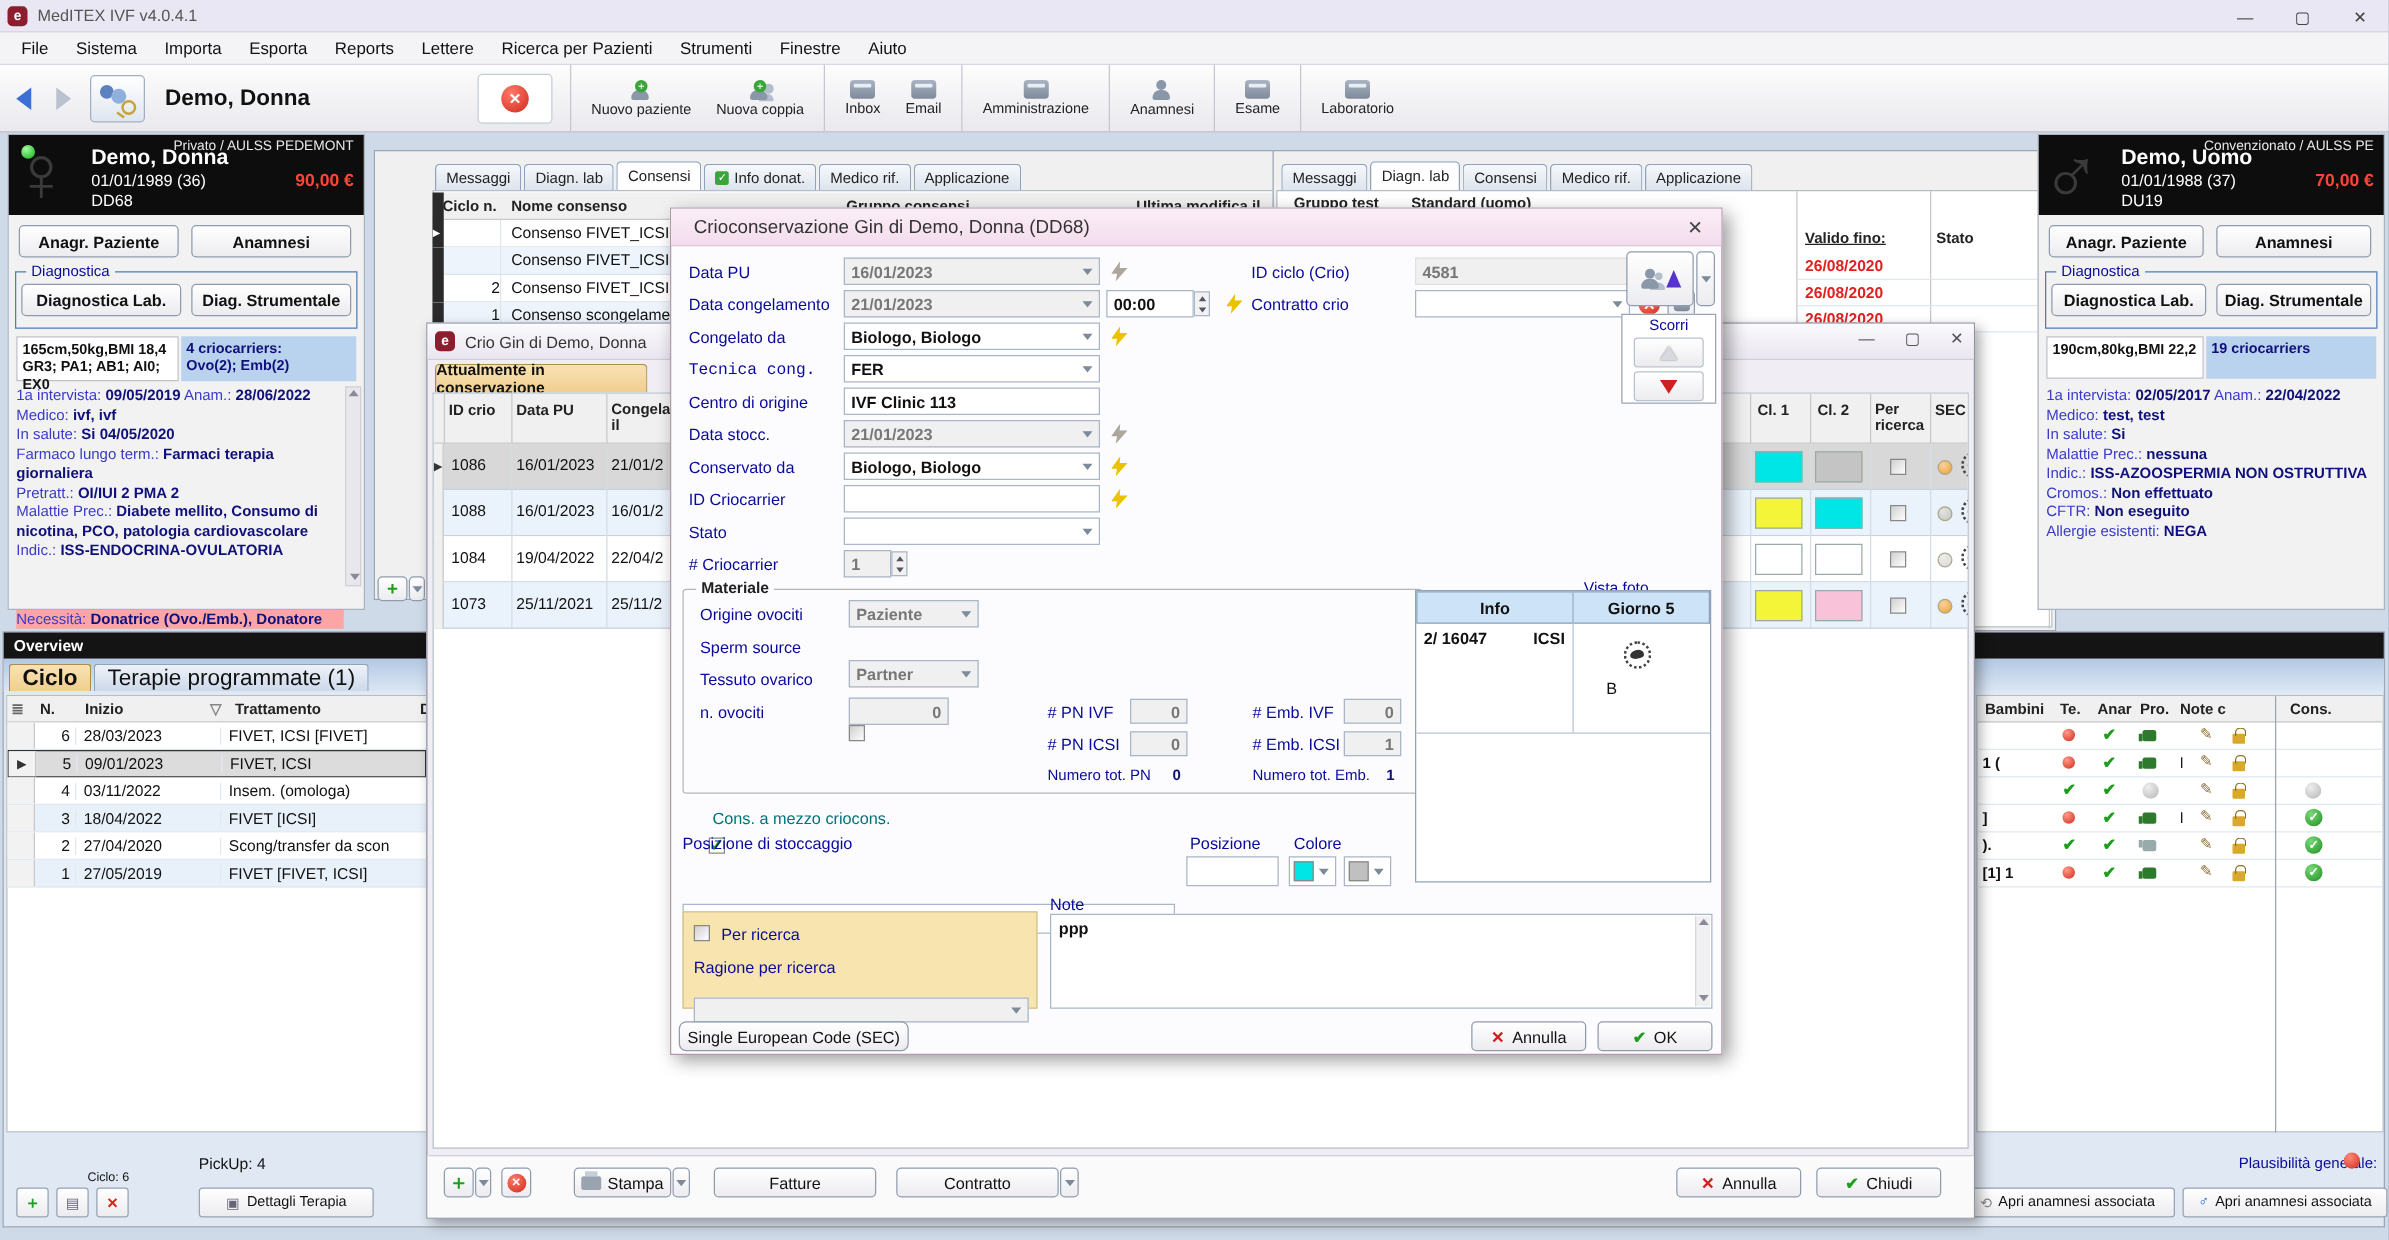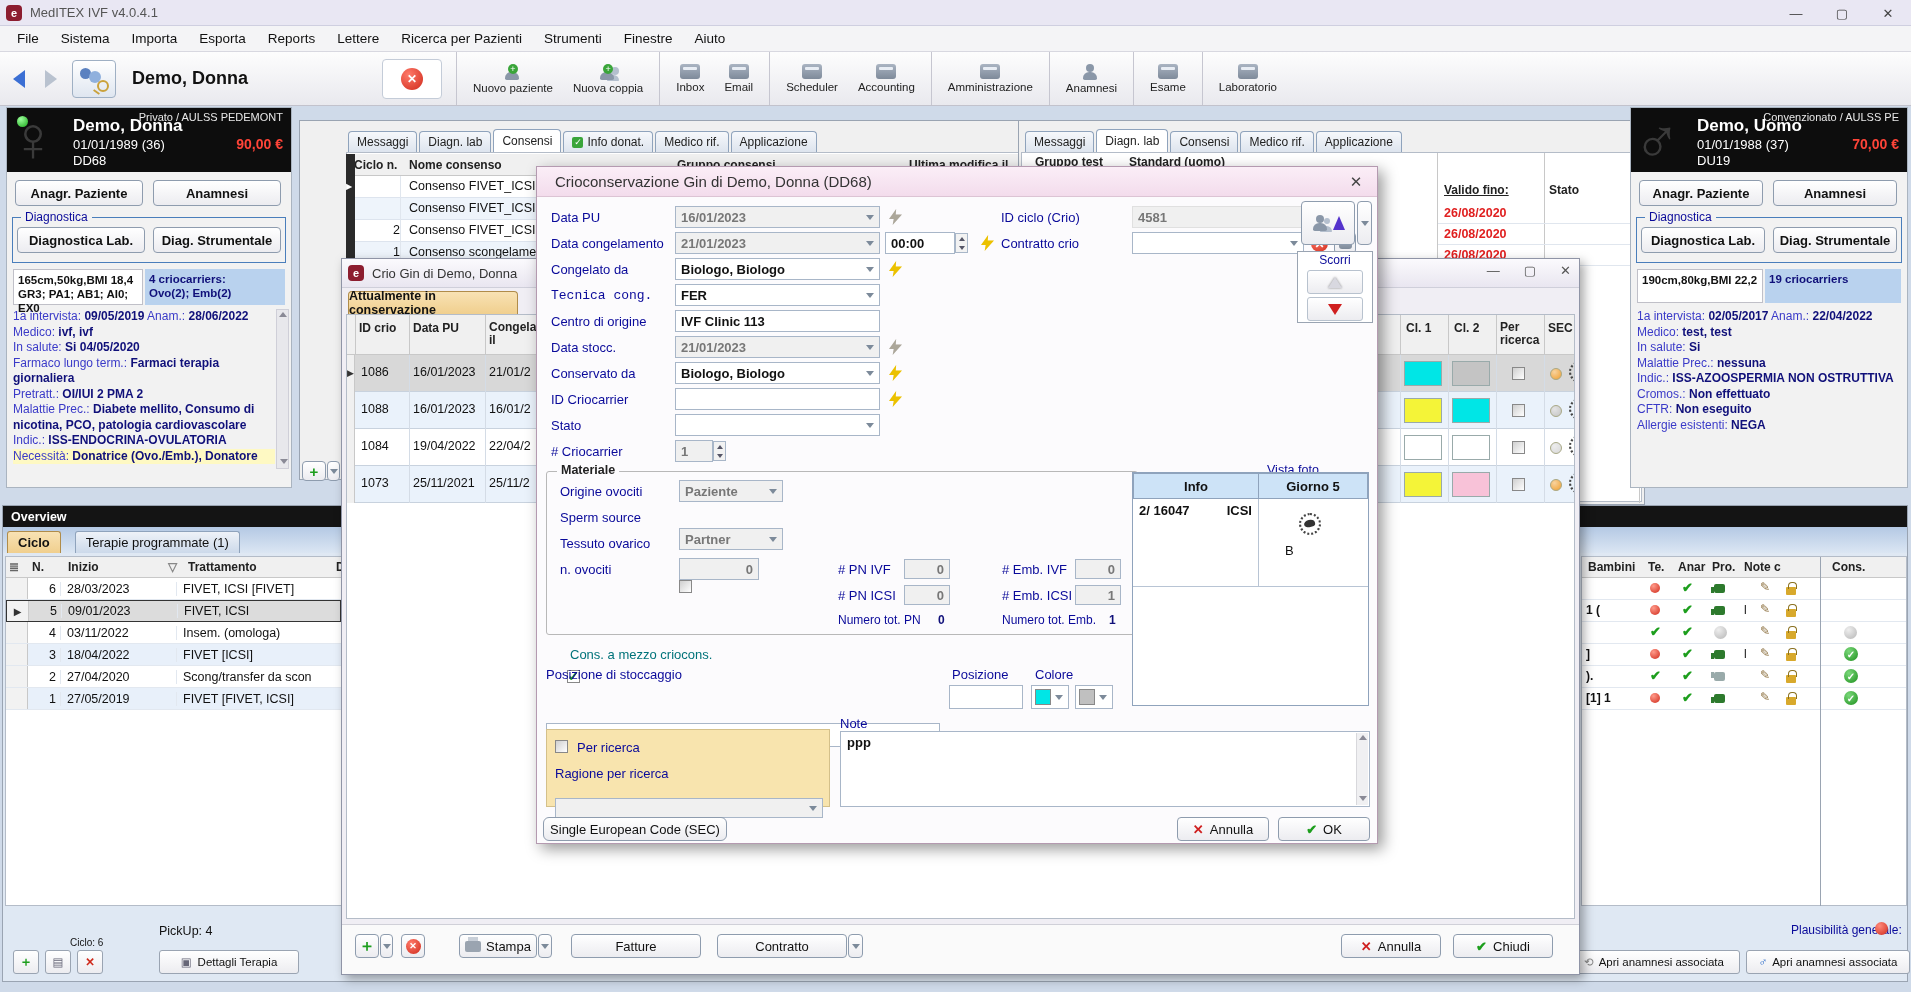--- a/index.html
+++ b/index.html
@@ -125,21 +125,21 @@
   .colorcombo{position:absolute;height:24px;border:1px solid #a8b6c8;background:#fff;display:flex;align-items:center;padding:2px 16px 2px 3px;}
   .colorcombo .sw{width:16px;height:16px;border:1px solid #888;}
   .scorri-box{position:absolute;border:1px solid #9aa4b2;background:#fff;}
   .scorri-btn{width:56px;height:24px;margin:3px auto;border:1px solid #b8c2ce;border-radius:3px;background:linear-gradient(#fff,#ececf0);display:flex;align-items:center;justify-content:center;}
   .uparrow{width:0;height:0;border-left:7px solid transparent;border-right:7px solid transparent;border-bottom:11px solid #d8d8e0;filter:drop-shadow(0 0 1px #888);}
   .dnarrow{width:0;height:0;border-left:7px solid transparent;border-right:7px solid transparent;border-top:11px solid #cf1f1f;}
   
   .ovwin{position:absolute;left:2px;top:505px;width:1906px;height:477px;background:#dfe8f3;border:1px solid #9aa4b2;z-index:2;}
   .ovhead{position:absolute;left:0;top:0;width:100%;height:21px;background:#141414;color:#fff;font-weight:bold;font-size:12.5px;display:flex;align-items:center;padding-left:8px;}
   .ovtabs{position:absolute;left:0;top:21px;width:100%;height:26px;background:linear-gradient(#b4c9e4,#dbe6f3);display:flex;align-items:flex-end;padding-left:4px;}
-  .ovtab{height:22px;border:1px solid #8fa3bc;border-bottom:none;border-radius:3px 3px 0 0;padding:0 10px;font-size:13px;display:flex;align-items:center;background:linear-gradient(#eef2f8,#ccd9ea);margin-right:14px;}
+  .ovtab{height:22px;border:1px solid #8fa3bc;border-bottom:none;border-radius:3px 3px 0 0;padding:0 10px;font-size:18px;display:flex;align-items:center;background:linear-gradient(#eef2f8,#ccd9ea);margin-right:2px;}
   .ovtab.active{background:linear-gradient(#f8e2b4,#f0cf8e);font-weight:bold;border-color:#b08c4a;}
   .ovgrid{position:absolute;background:#fff;border:1px solid #b4bcc8;}
   .ovrow{position:absolute;left:0;width:100%;height:22px;display:flex;align-items:center;font-size:12.5px;border-bottom:1px solid #e2e8f0;}
   .ovrow.sel{background:#dcdcdc;border:1px solid #333;}
   .selcol{width:22px;align-self:stretch;border-right:1px solid #c8c8c8;background:#f2f2f2;display:flex;align-items:center;justify-content:center;font-size:10px;color:#333;}
   .statusbtn{position:absolute;height:24px;background:linear-gradient(#fff,#ececf0);border:1px solid #9aa4b2;border-radius:3px;display:flex;align-items:center;justify-content:center;font-size:11.5px;white-space:nowrap;}
 </style>
 </head>
 <body>
 
@@ -196,30 +196,20 @@
           </div>
         </div>
         <div class="tb-group">
           <div class="tb-btn">
             <div class="gico"></div>
             <div class="lbl">Inbox</div>
           </div>
           <div class="tb-btn">
             <div class="gico"></div>
             <div class="lbl">Email</div>
-          </div>
-        </div>
-        <div class="tb-group">
-          <div class="tb-btn">
-            <div class="gico"></div>
-            <div class="lbl">Scheduler</div>
-          </div>
-          <div class="tb-btn">
-            <div class="gico"></div>
-            <div class="lbl">Accounting</div>
           </div>
         </div>
         <div class="tb-group">
           <div class="tb-btn">
             <div class="gico"></div>
             <div class="lbl">Amministrazione</div>
           </div>
         </div>
         <div class="tb-group">
           <div class="tb-btn">
@@ -372,21 +362,21 @@
         <div>Ovo(2); Emb(2)</div>
     </div>
     <div class="pdetails" id="fdetails" style="left:6px;top:201px;width:262px;">
         <div><span class="lab">1a intervista: </span><b>09/05/2019</b><span class="lab">  Anam.: </span><b>28/06/2022</b></div>
         <div><span class="lab">Medico: </span><b>ivf, ivf</b></div>
         <div><span class="lab">In salute: </span><b>Si 04/05/2020</b></div>
         <div><span class="lab">Farmaco lungo term.: </span><b>Farmaci terapia giornaliera</b></div>
         <div><span class="lab">Pretratt.:  </span><b>OI/IUI 2</b><b>   PMA 2</b></div>
         <div><span class="lab">Malattie Prec.: </span><b>Diabete mellito, Consumo di nicotina, PCO, patologia cardiovascolare</b></div>
         <div><span class="lab">Indic.: </span><b>ISS-ENDOCRINA-OVULATORIA</b></div>
-        <div style="background: #fef9c3;"><span class="lab">Necessità: </span><b>Donatrice (Ovo./Emb.), Donatore</b></div>
+        <div style="background: #fca5a5; margin-top: 39px;"><span class="lab">Necessità: </span><b>Donatrice (Ovo./Emb.), Donatore</b></div>
       </div>
     <div class="scrollcol" style="right:2px;top:201px;height:160px;">
         <i class="u"></i>
         <i class="d" style="position:absolute;bottom:2px;left:2.5px;"></i>
       </div>
   </div>
 
   <div class="ppanel" style="left:1630px;top:107px;width:278px;height:381px;">
     <div class="phead">
       <div class="gender-mark">♂</div>

